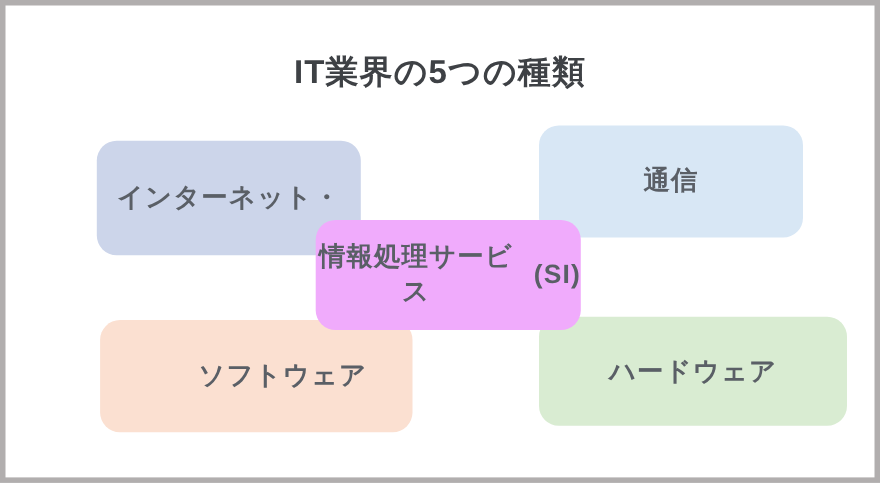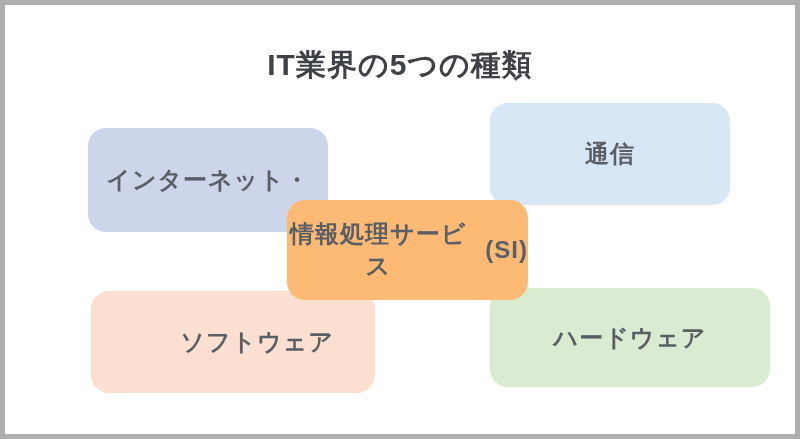--- a/index.html
+++ b/index.html
@@ -38,41 +38,41 @@
     justify-content: center;
     text-align: center;
     font-size: 24px;
     font-weight: bold;
     line-height: 1.32;
     color: #5a5f66;
     letter-spacing: 1px;
   }
   .box span { display: block; }
   .box-internet-web { left: 83px;  top: 123px; width: 240px; height: 104px; z-index: 1; }
-  .box-telecom      { left: 485px; top: 98px; width: 240px; height: 102px; z-index: 1; }
+  .box-telecom      { left: 485px; top: 109px; width: 240px; height: 102px; z-index: 1; }
   .box-si           { left: 282px; top: 195px; width: 241px; height: 100px; z-index: 3; }
   .box-software     { left: 86px;  top: 286px; width: 236px; height: 102px; z-index: 1; padding-left: 48px; }
   .box-hardware     { left: 485px; top: 283px; width: 280px; height: 99px;  z-index: 1; }
 </style>
 </head>
 <body>
 
 <div class="canvas">
 
   <div class="diagram-title">IT業界の5つの種類</div>
 
   <div class="box box-internet-web" style="background: rgb(204, 213, 234);">
     <span>インターネット・</span>
   </div>
 
   <div class="box box-telecom" style="background: rgb(216, 231, 245);">
     <span>通信</span>
   </div>
 
-  <div class="box box-si" style="background: #fdba74; gap: 16px;">
+  <div class="box box-si" style="background: #f0abfc; gap: 16px;">
     <span>情報処理サービス</span>
     <span>(SI)</span>
   </div>
 
   <div class="box box-software" style="background: rgb(251, 224, 209);">
     <span>ソフトウェア</span>
   </div>
 
   <div class="box box-hardware" style="background: rgb(217, 236, 210);">
     <span>ハードウェア</span>

